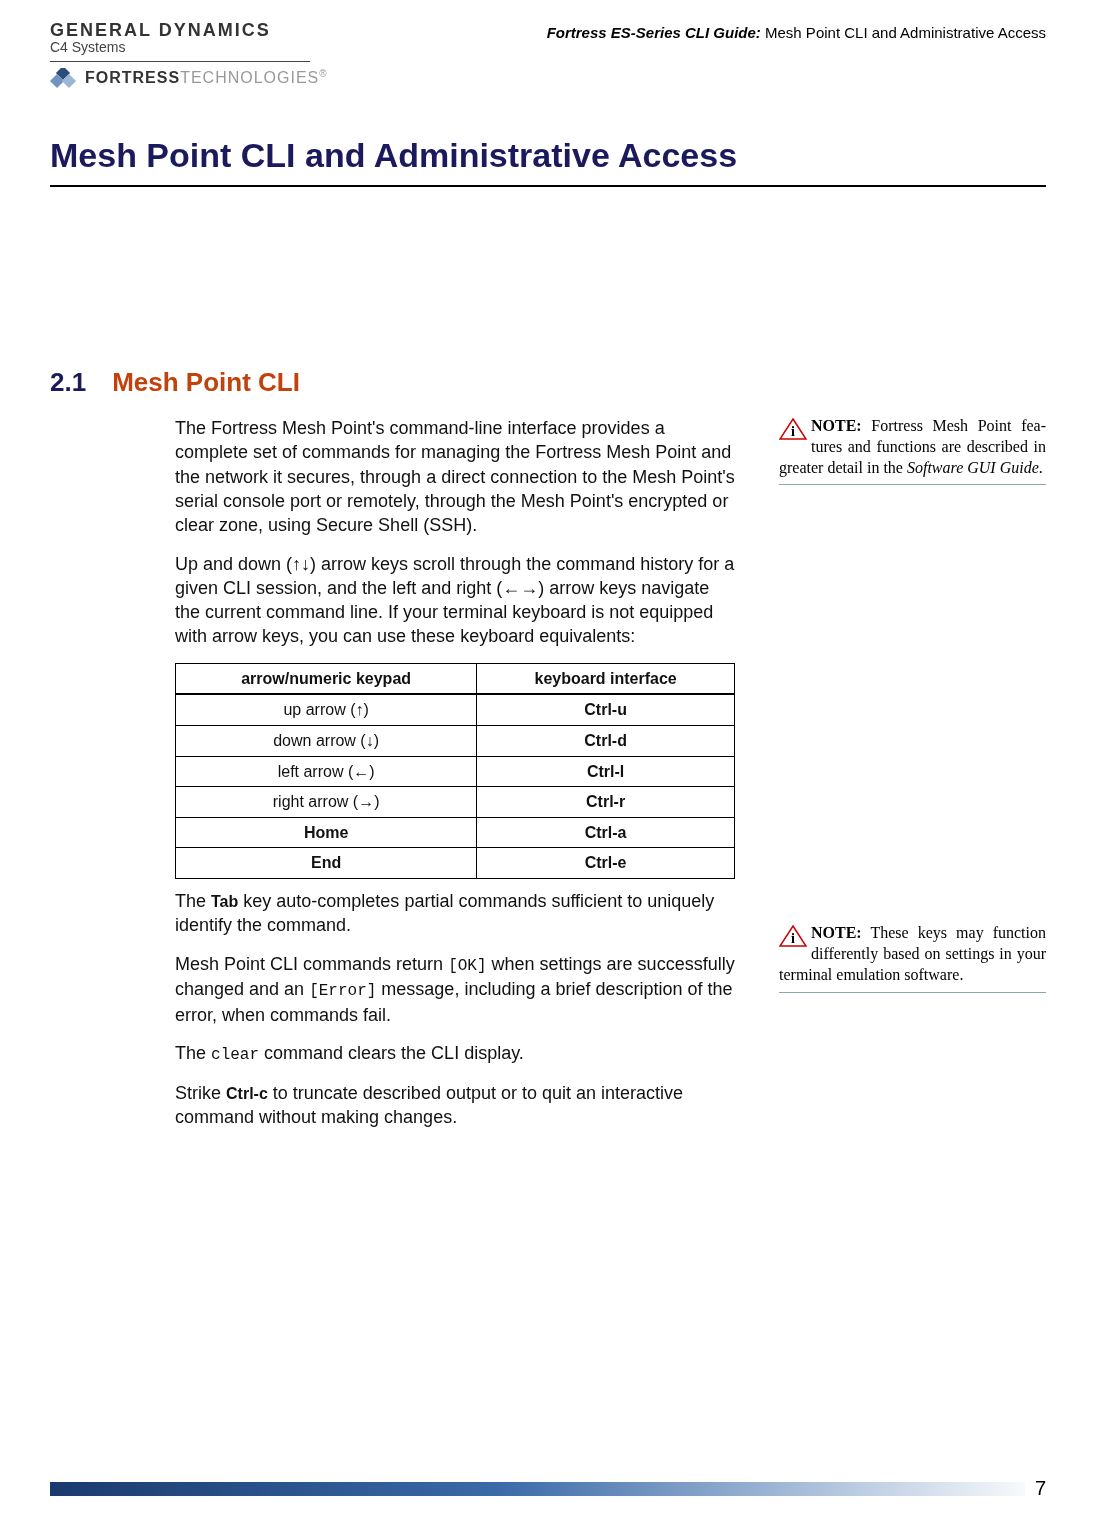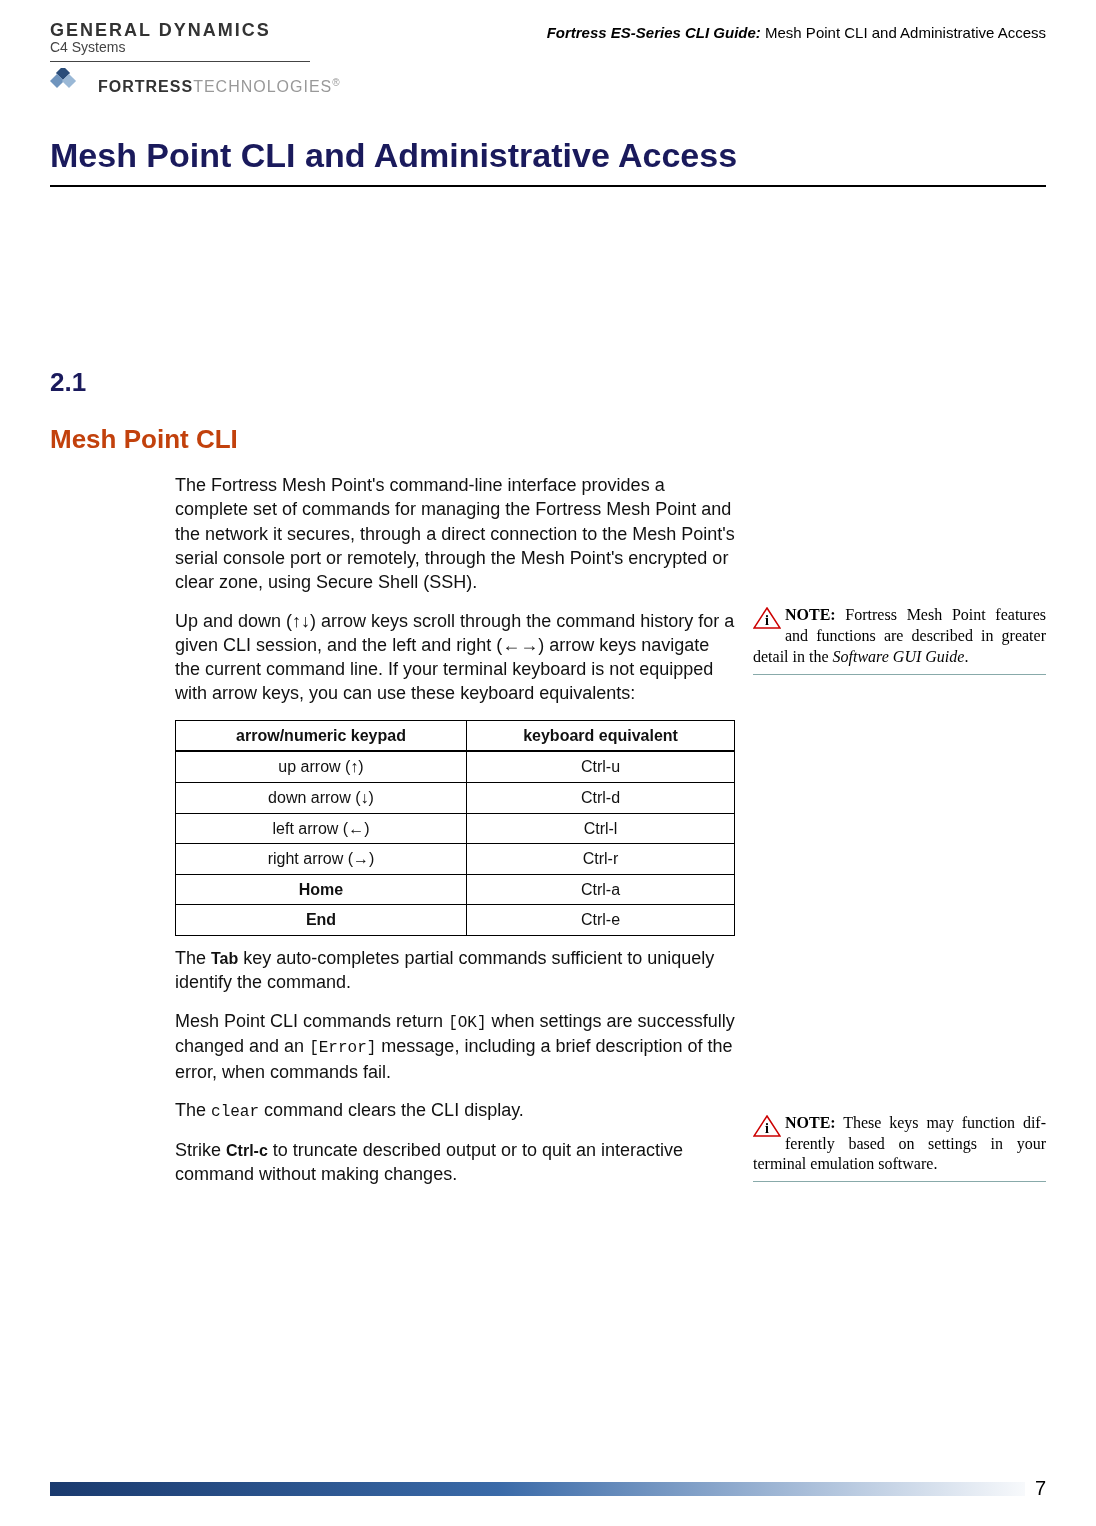--- a/index.html
+++ b/index.html
@@ -17,44 +17,44 @@
     justify-content: space-between;
     align-items: flex-start;
     margin-bottom: 4px;
   }
   .logo-gd { font-family: Liberation Sans, sans-serif; }
   .logo-gd .line1 { font-weight: bold; letter-spacing: 2px; font-size: 18px; color: #333; }
   .logo-gd .line2 { font-size: 14px; color: #444; margin-top: -2px; }
   .header-right { text-align: right; font-size: 15px; color: #000000; margin-top: 4px; }
   .header-right .guide { font-style: italic; font-weight: bold; }
   .header-hr { border: none; border-top: 1.5px solid #444; margin: 6px 0 6px 0; width: 260px; }
-  .fortress-row { display: flex; align-items: flex-end; gap: 20px; margin-bottom: 30px; }
+  .fortress-row { display: flex; align-items: flex-start; gap: 7px; margin-bottom: 30px; }
   .fortress-text .bold { font-weight: bold; font-size: 16px; letter-spacing: 1px; color:#333; }
   .fortress-text .light { font-size: 16px; letter-spacing: 1px; color:#999; }
   .fortress-text .reg { font-size: 10px; vertical-align: super; color:#999; }
 
   .chapter-block { margin-top: 40px; margin-bottom: 10px; }
   .chapter-block .chap { font-size: 34px; font-weight: bold; color:#1a1a5c; }
   .chapter-block .title { font-size: 34px; font-weight: bold; color:#1a1a5c; line-height:1.15; }
   .chapter-hr { border:none; border-top: 2px solid #000; margin-top:6px; margin-bottom: 180px; }
 
-  .section-row { display:flex; gap:26px; align-items:baseline; margin-bottom:18px;flex-direction:column; }
+  .section-row { display:flex; gap:26px; align-items:baseline; margin-bottom:18px; }
   .section-num { font-size:26px; font-weight:bold; color:#1a1a5c; }
   .section-title { font-size:26px; font-weight:bold; color:#c2410c; }
 
-  .body-area { display:flex; gap:18px;align-items:flex-end; }
+  .body-area { display:flex; gap:44px; }
   .main-col { flex: 0 0 560px; margin-left: 125px; font-size:18px; line-height:1.35; color:#111; }
   .main-col p { margin-bottom:14px; }
   .side-col { flex: 1; font-size:16px; line-height:1.3; font-family: Georgia, 'Times New Roman', serif; }
 
   .keytable { border-collapse: collapse; width: 100%; margin: 6px 0 10px 0; font-size:16px; }
   .keytable th, .keytable td { border:1px solid #000; padding:4px 10px; text-align:center; }
   .keytable th { font-weight:bold; }
   .keytable thead tr { border-bottom: 2.5px solid #000; margin-top: 37px; }
-  .keytable td.eq { font-weight:normal; }
+  .keytable td.eq { font-weight:bold; }
   .keytable td.keyname { font-weight:bold; }
 
   .note-box { margin-bottom:18px; text-align: justify; }
   .note-box .tri-wrap {
     display:inline-block; position:relative; width:28px; height:22px; vertical-align:top; float:left; margin-right:4px; margin-top:2px;
   }
   .note-box .tri-wrap svg { position:absolute; top:0; left:0; }
   .note-label { font-weight:bold; }
   .note-hr { border:none; border-top:1px solid #8aa; margin-top:6px; }
   .note-box .ital { font-style: italic; }
@@ -108,21 +108,21 @@
 
 <div class="body-area">
   <div class="main-col">
     <p>The Fortress Mesh Point's command-line interface provides a complete set of commands for managing the Fortress Mesh Point and the network it secures, through a direct connection to the Mesh Point's serial console port or remotely, through the Mesh Point's encrypted or clear zone, using Secure Shell (SSH).</p>
     <p>Up and down (↑↓) arrow keys scroll through the command history for a given CLI session, and the left and right (←→) arrow keys navigate the current command line. If your terminal keyboard is not equipped with arrow keys, you can use these keyboard equivalents:</p>
 
     <table class="keytable">
       <thead>
         <tr>
           <th>arrow/numeric keypad</th>
-          <th>keyboard equivalent</th>
+          <th>keyboard interface</th>
         </tr>
       </thead>
       <tbody id="keytable-body">
           <tr>
             <td>up arrow (↑)</td>
             <td class="eq">Ctrl-u</td>
           </tr>
           <tr>
             <td>down arrow (↓)</td>
             <td class="eq">Ctrl-d</td>

